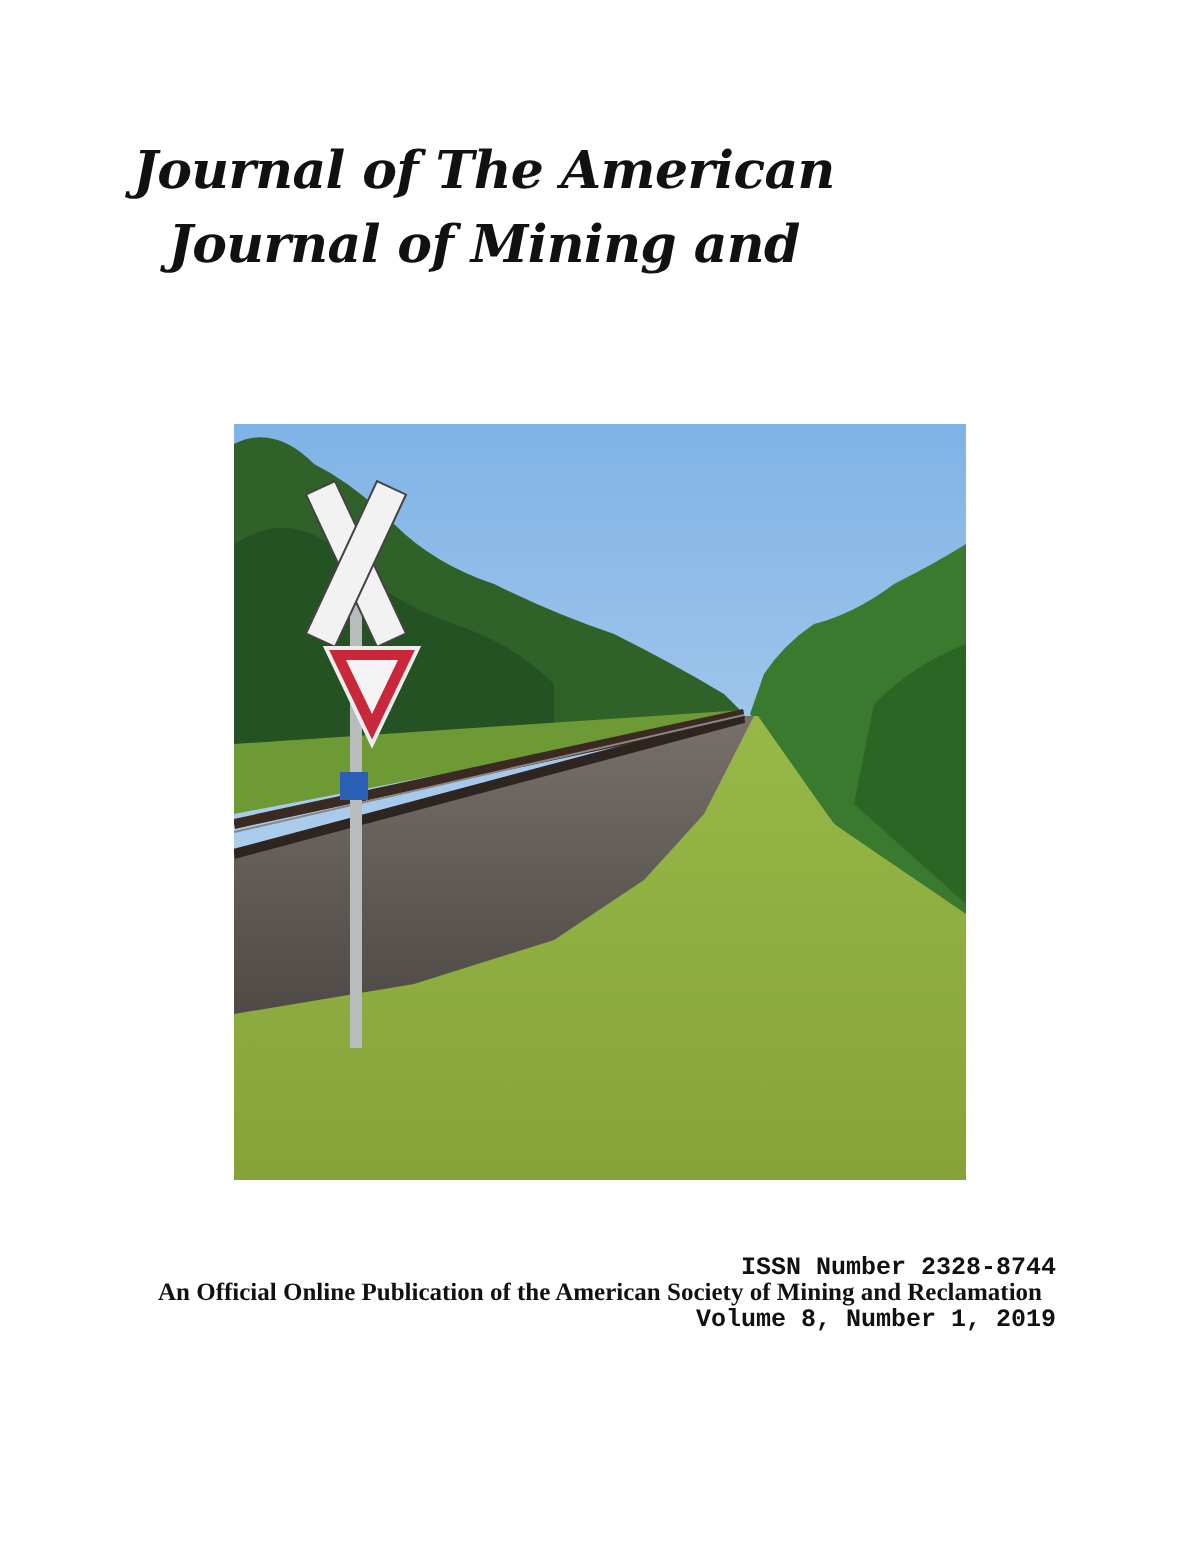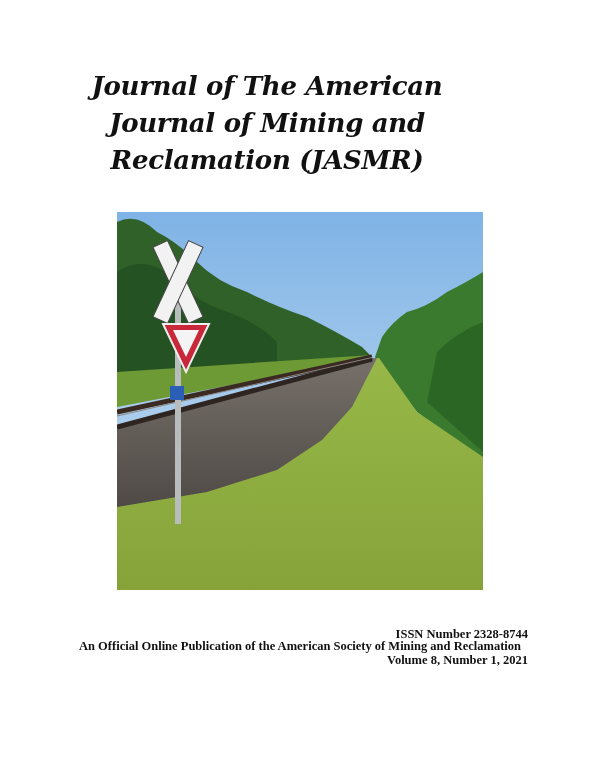--- a/index.html
+++ b/index.html
@@ -4,48 +4,46 @@
 <style>
   html, body { margin: 0; padding: 0; background: #ffffff; }
   body { width: 600px; height: 776px; position: relative; overflow: hidden; }
   .title {
     position: absolute; left: 0; top: 68px; width: 484px;
     text-align: center;
     font-family: "DejaVu Serif", serif;
     font-style: italic; font-weight: bold;
     font-size: 26px; line-height: 37px; color: #111;
     letter-spacing: -0.3px;
-    margin-left: 25px;
   }
   .title div { white-space: nowrap; }
   .photo {
     position: absolute; left: 117px; top: 212px; width: 366px; height: 378px;
     overflow: hidden; background: #8fb8e0;
   }
   .photo svg { display: block; }
   .tagline {
     position: absolute; left: 0; width: 600px; text-align: center;
     font-family: "Liberation Serif", serif; font-weight: bold; font-size: 12.5px; color: #111;
     top: 599px; white-space: nowrap; margin-top: 40px;
   }
   .meta {
     position: absolute; right: 72px; text-align: right;
-    font-family: Liberation Serif, serif; font-weight: bold; font-size: 12.5px; color: #111;
+    font-family: Liberation Mono, monospace; font-weight: bold; font-size: 12.5px; color: #111;
     white-space: nowrap;
   }
   .issn { top: 627px; }
   .vol { top: 653px; }
 </style>
 </head>
 <body>
 
 <div class="title">
   <div>Journal of The American</div>
   <div>Journal of Mining and</div>
-  <div>Reclamation (JASMR)</div>
 </div>
 
 <div class="photo">
   <svg width="366" height="378" viewBox="0 0 366 378" xmlns="http://www.w3.org/2000/svg">
     <defs>
       <linearGradient id="sky" x1="0" y1="0" x2="0" y2="1">
         <stop offset="0" stop-color="#7fb3e6"></stop>
         <stop offset="1" stop-color="#cfe2f2"></stop>
       </linearGradient>
       <linearGradient id="grass" x1="0" y1="0" x2="0" y2="1">
@@ -85,13 +83,13 @@
 
     <path d="M46 112 L92 112 L69 160 Z" fill="#c8283a" stroke="#eee" stroke-width="2"></path>
     <path d="M56 118 L82 118 L69 145 Z" fill="#f4f4f4"></path>
 
     <rect x="53" y="174" width="14" height="14" fill="#2b5fb5"></rect>
   </svg>
 </div>
 
 <div class="tagline">An Official Online Publication of the American Society of Mining and Reclamation</div>
 <div class="meta issn">ISSN Number 2328-8744</div>
-<div class="meta vol">Volume 8, Number 1, 2021</div>
+<div class="meta vol">Volume 8, Number 1, 2019</div>
 
 </body></html>

